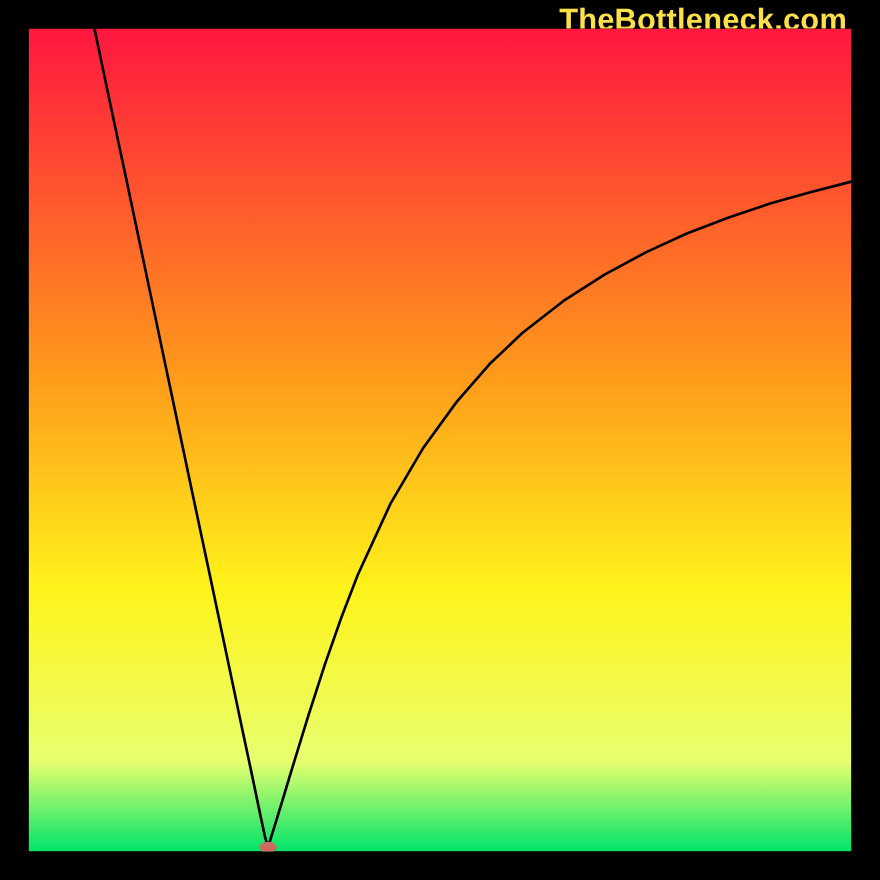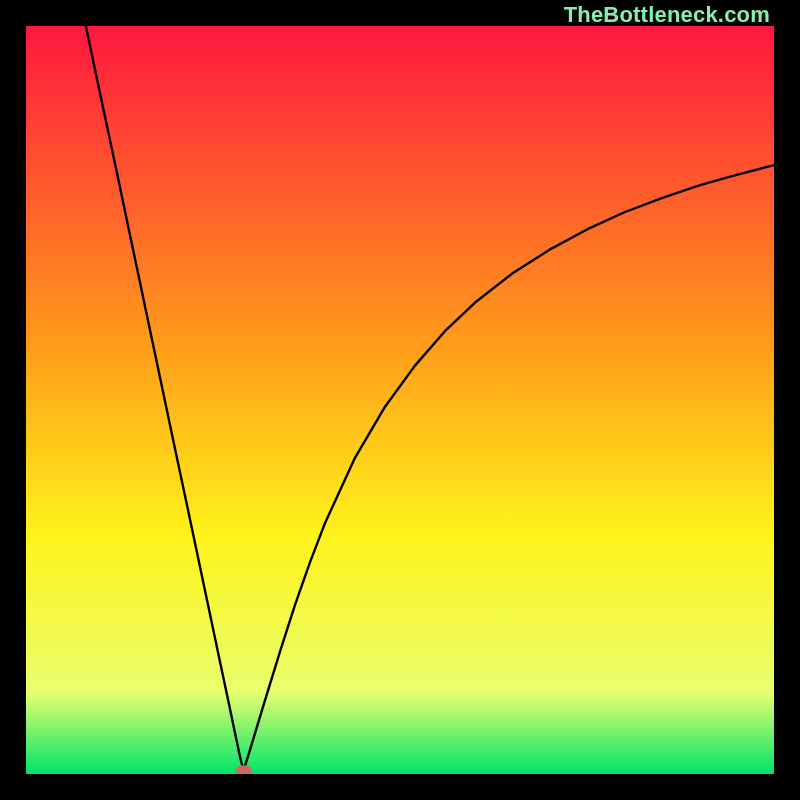--- a/index.html
+++ b/index.html
@@ -22,23 +22,23 @@
     position: absolute;
     left: 0;
     top: 0;
     width: 748px;
     height: 748px;
   }
   .watermark {
     position: absolute;
     top: 2px;
     right: 30px;
-    color: #86efac;
+    color: #fde047;
     font-family: Arial, Helvetica, sans-serif;
-    font-size: 22px;
+    font-size: 28px;
     font-weight: 600;
     letter-spacing: 0.2px;
   }
   svg {
     display: block;
   }
 </style>
 </head>
 <body>
 

